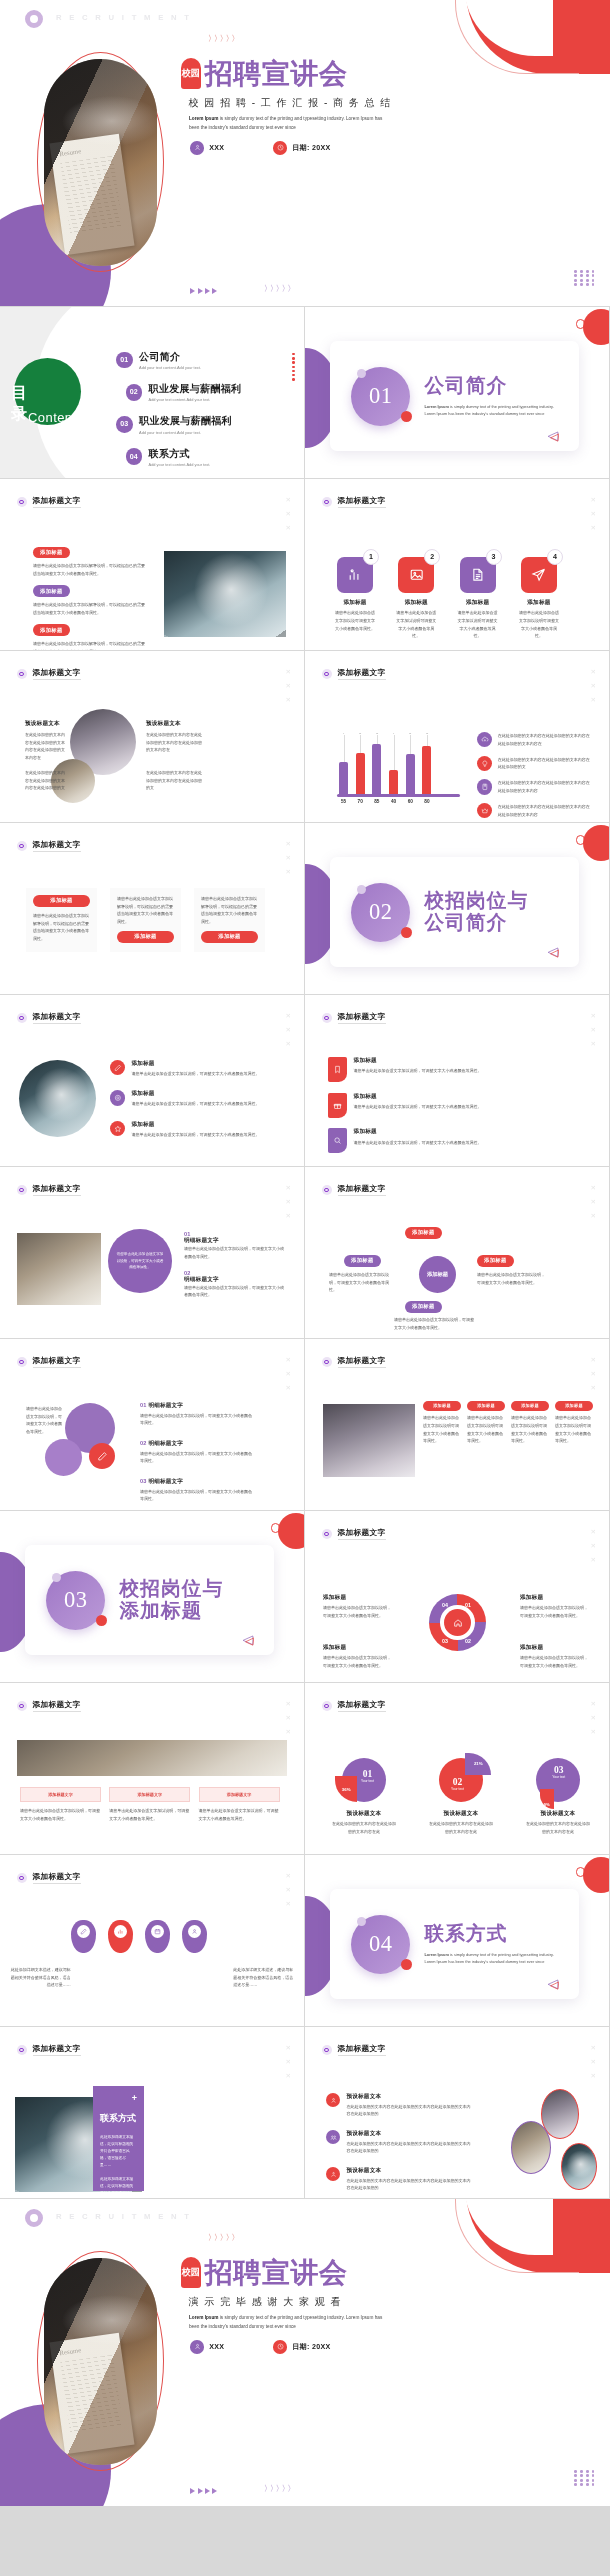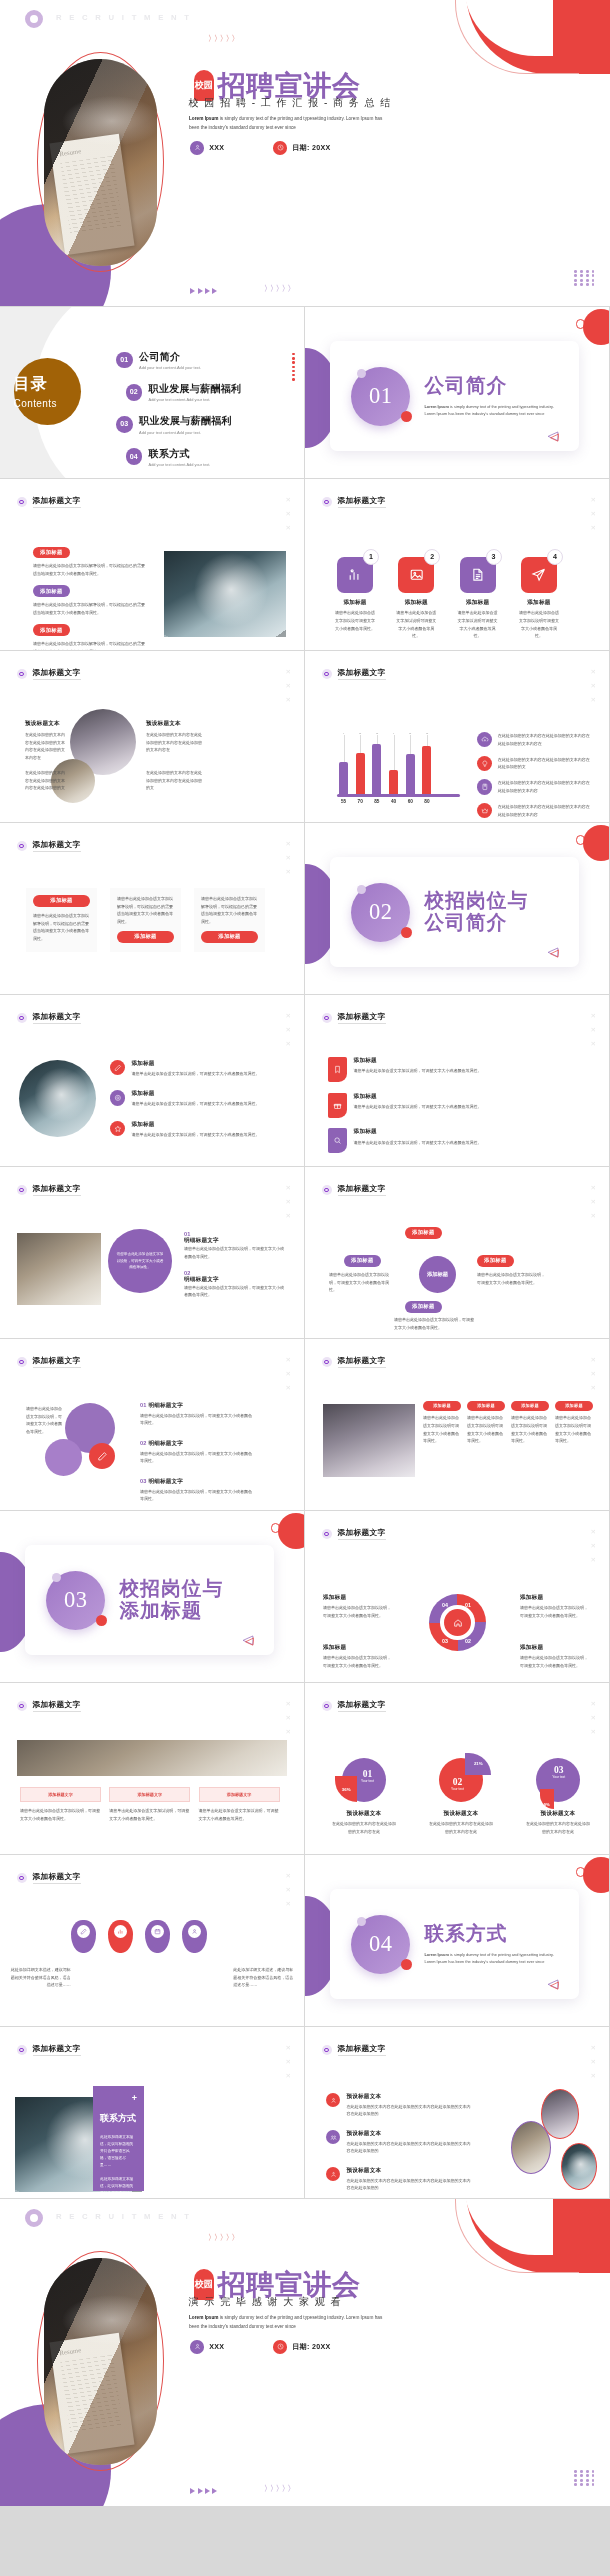--- a/index.html
+++ b/index.html
@@ -81,21 +81,21 @@
     border-left:0.6px solid #edaaa7; border-bottom:0.6px solid #edaaa7; border-radius:0 0 0 71px;
   }
   .cover-right { position:absolute; left:169px; top:0; right:0; height:100%; }
   .cover-chev-top { position:absolute; left:39px; top:34px; }
   .badge-cn {
     display:inline-flex; flex-direction:column; align-items:center; justify-content:center;
     width:19.6px; height:31px; background:#e8433f; border-radius:10px 10px 3px 3px;
     color:#fff; font-size:9px; line-height:1.05; font-weight:700; flex:none;
     font-family:"Liberation Serif","DejaVu Serif",serif;
   }
-  .cover-title-row { position:absolute; left:25px; top:58px; display:flex; align-items:center; gap:4.1px;margin-top:12px; }
+  .cover-title-row { position:absolute; left:12px; top:58px; display:flex; align-items:center; gap:4.1px; }
   .cover-title {
     font-size:28px; font-weight:700; color:#8d62b5; letter-spacing:0.6px; line-height:1;
     font-family:"Liberation Serif","DejaVu Serif",serif;
   }
   .cover-sub {
     position:absolute; left:19.6px; top:96px; font-size:10px; font-weight:400;
     color:#2f2f2f; letter-spacing:1.5px;
   }
   .cover-lorem {
     position:absolute; left:20px; top:115px; width:196px;
@@ -110,24 +110,24 @@
   .cover-play { position:absolute; left:21.3px; bottom:12px; display:flex; gap:2.4px; }
   .cover-chev-bot { position:absolute; left:95px; bottom:12px; }
   .cover-dotgrid { position:absolute; right:14.2px; bottom:20px; display:grid; grid-template-columns:repeat(4,4.1px); gap:1.8px; }
   .cover-dotgrid i { width:2.7px;height:2.7px;border-radius:50%;background:#b99ad2; display:block; }
 
   
   .toc-bg { position:absolute; left:0; top:0; width:136px; height:100%; background:#efefef; }
   .toc-bg::after{ content:""; position:absolute; left:34px; top:-24px; width:196px;height:225px;background:#fff;border-radius:50%; }
   .toc-circle {
     position:absolute; left:13.6px; top:51px; width:67px;height:67px;border-radius:50%;
-    background:#a16207; color:#fff; display:flex;flex-direction:column;align-items:flex-start;justify-content:center;
+    background:#15803d; color:#fff; display:flex;flex-direction:row;align-items:flex-end;justify-content:center;
   }
   .toc-circle .t1 { font-size:16px; font-weight:700; letter-spacing:1.2px; font-family:"Liberation Serif",serif; }
-  .toc-circle .t2 { font-size:10px; letter-spacing:0.4px; margin-top:3px; }
+  .toc-circle .t2 { font-size:13px; letter-spacing:0.4px; margin-top:3px; }
   .toc-list { position:absolute; left:116px; top:43px; display:flex; flex-direction:column; gap:12px; }
   .toc-item { display:flex; align-items:center; gap:6.5px; }
   .toc-item:nth-child(2){ margin-left:9.5px; }
   .toc-item:nth-child(3){ margin-left:0px; }
   .toc-item:nth-child(4){ margin-left:9.5px; }
   .toc-num {
     width:16.6px;height:16.6px;border-radius:50%;background:#8d62b5;color:#fff;
     display:flex;align-items:center;justify-content:center;font-size:7.1px;font-weight:700; flex:none;
   }
   .toc-tx .h { font-size:10px; font-weight:700; color:#1d1d1d; letter-spacing:0.3px; font-family:"Liberation Serif","DejaVu Serif",serif;}

